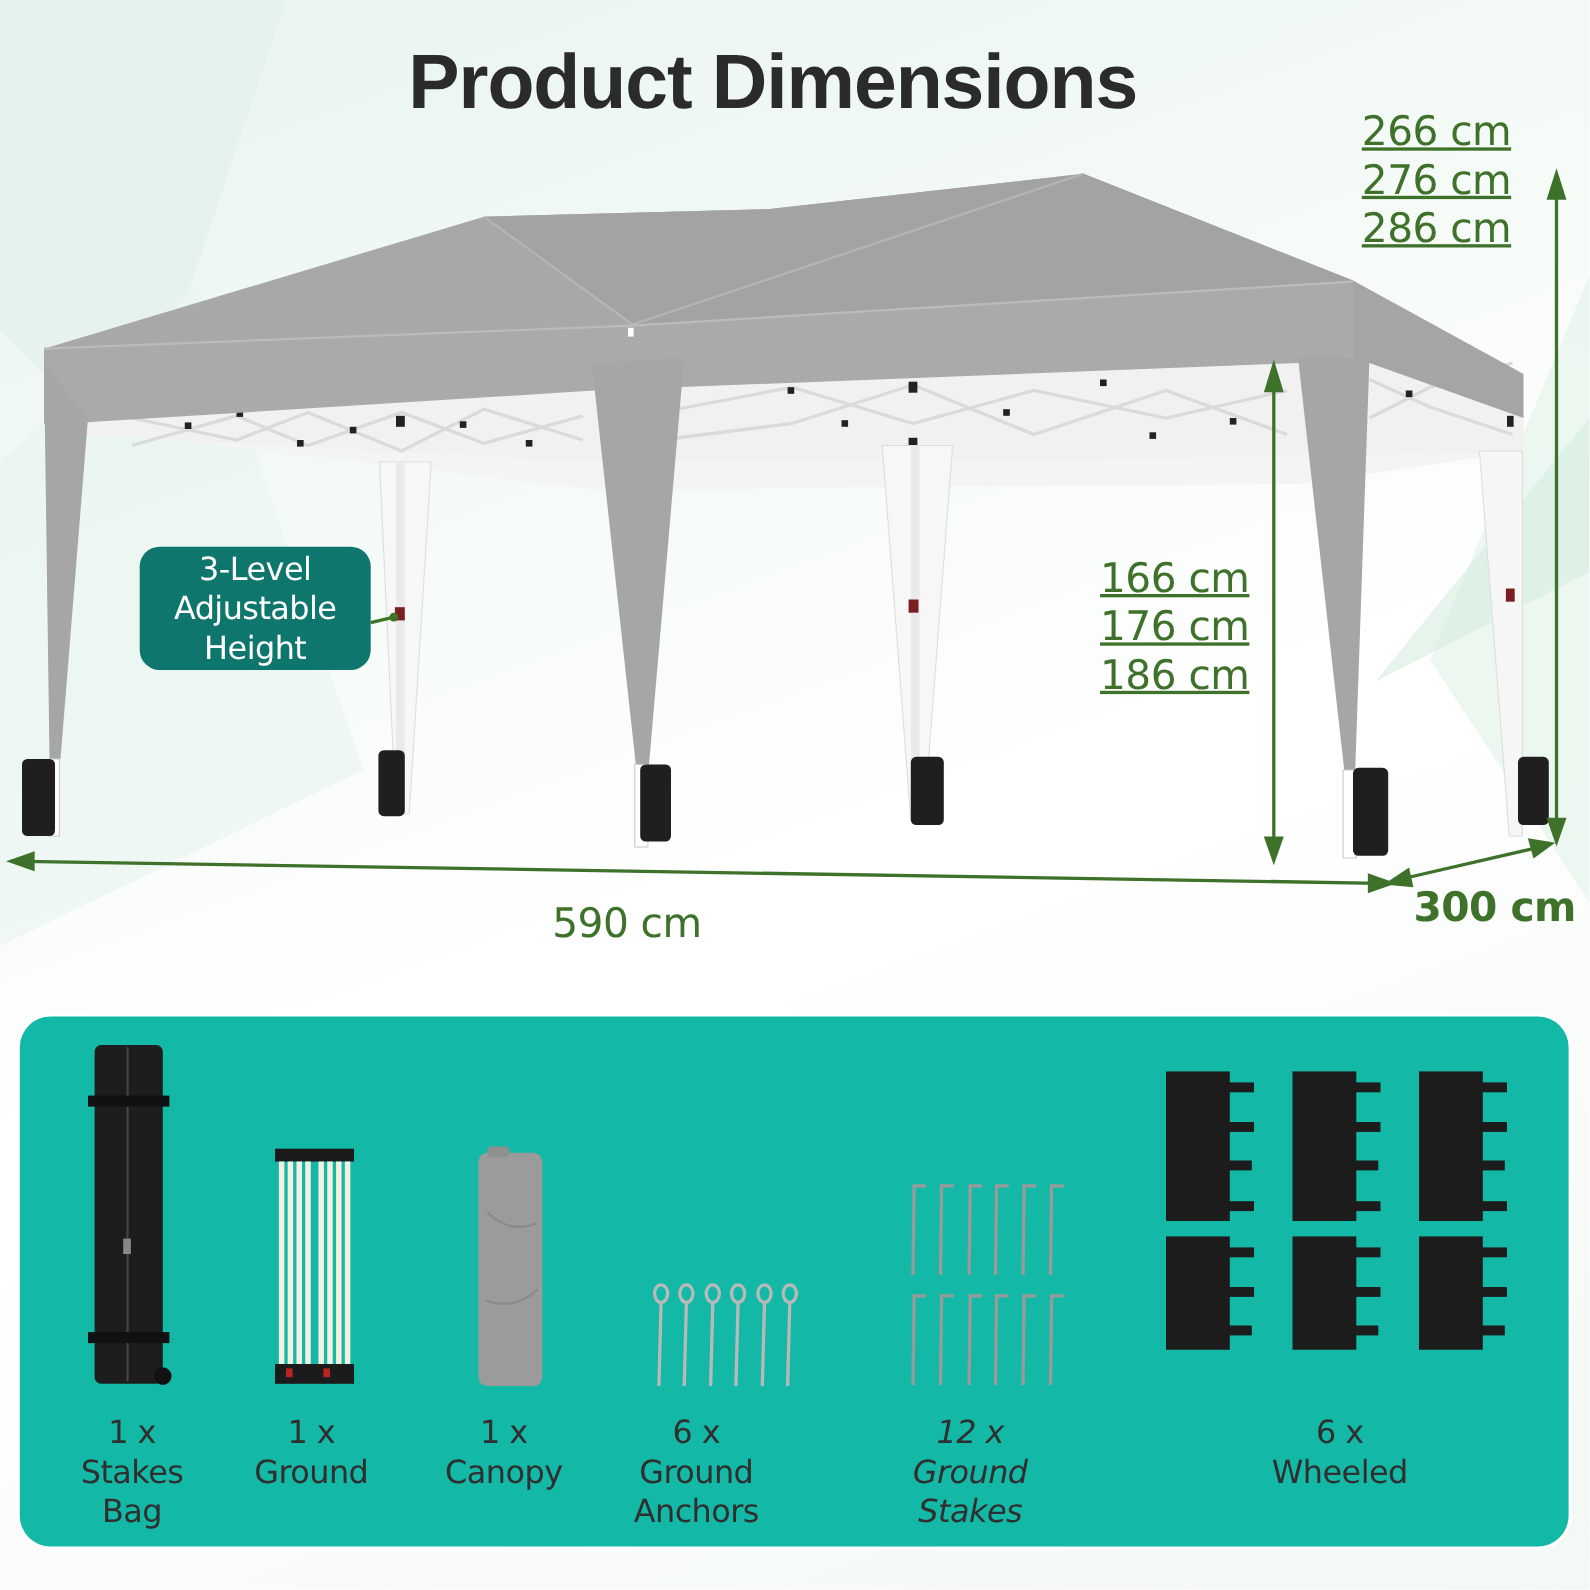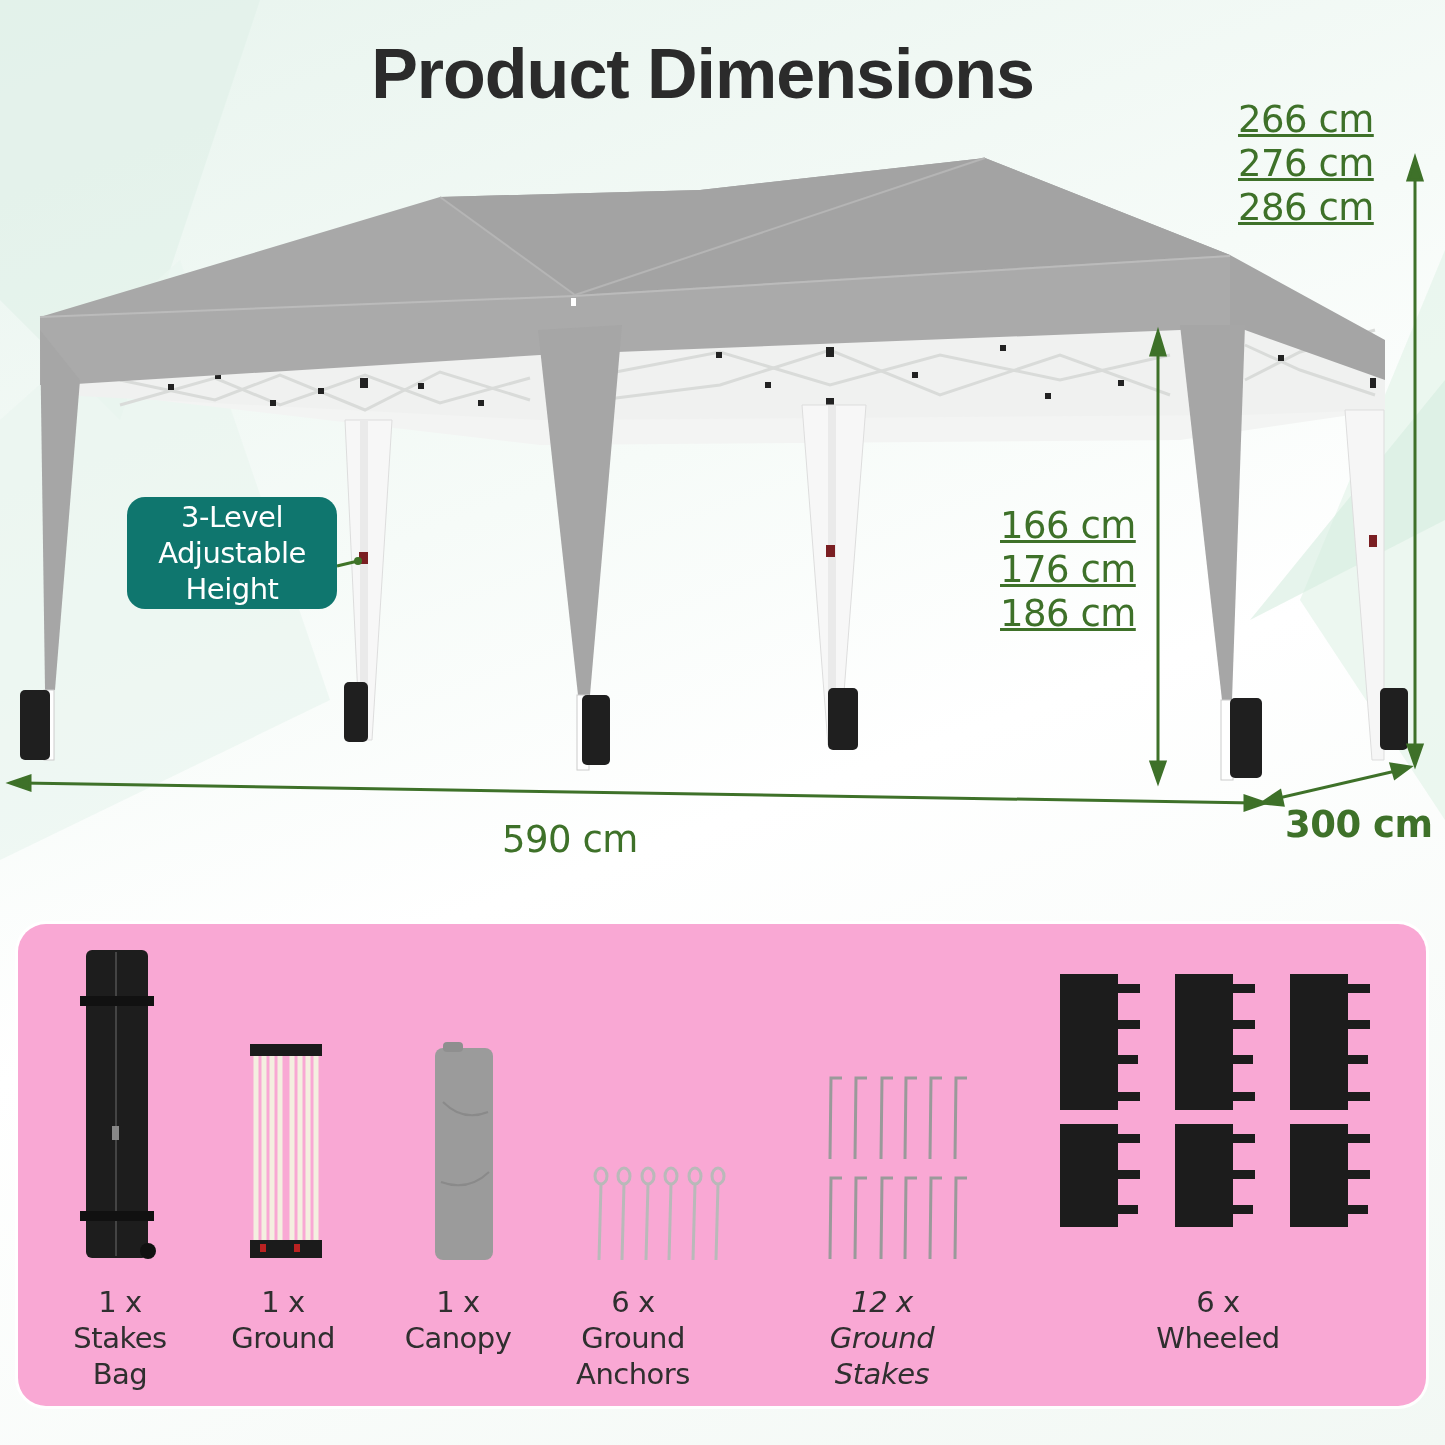--- a/index.html
+++ b/index.html
@@ -22,21 +22,21 @@
   .scene { position: absolute; left: 0; top: 0; width: 1445px; height: 900px; }
   .callout {
     position: absolute; left: 127px; top: 497px; width: 210px; height: 112px;
     background: #0f766e; border-radius: 18px; color: #ffffff;
     display: flex; flex-direction: column; align-items: center; justify-content: center;
     font-family: "DejaVu Sans", sans-serif; font-size: 29px; line-height: 36px;
     letter-spacing: -0.5px;
   }
   .panel {
     position: absolute; left: 18px; top: 924px; width: 1408px; height: 482px;
-    background: #f9a8d4; border-radius: 28px;
+    background: #14b8a6; border-radius: 28px;
     box-shadow: 0 0 0 3px rgba(255,255,255,0.9);
   }
   .item { position: absolute; }
   .item-label {
     position: absolute; text-align: center; color: #2f2f2f;
     font-family: "DejaVu Sans", sans-serif; font-size: 29px; line-height: 36px;
     letter-spacing: -0.5px; white-space: nowrap;
   }
   .item-label div { white-space: nowrap; }
 </style>

